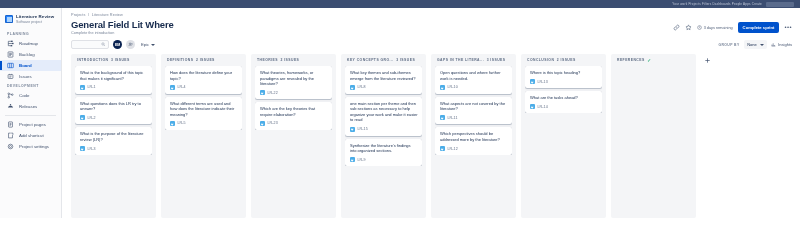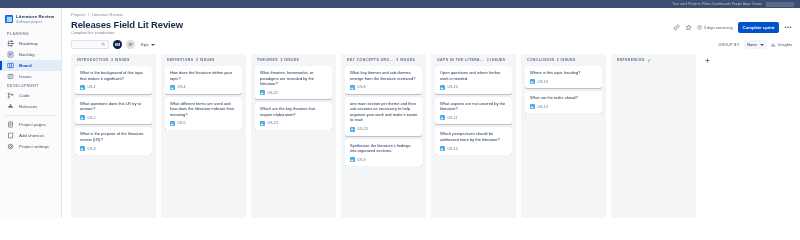--- a/index.html
+++ b/index.html
@@ -269,21 +269,21 @@
     <div class="main">
 
       <div class="crumbs">
         <span class="crumb-link">Projects</span>
         <span>/</span>
         <span class="crumb-link">Literature Review</span>
       </div>
 
       <div class="title-row">
         <div>
-          <div class="page-title">Releases Field Lit Review</div>
+          <div class="page-title">General Field Lit Where</div>
           <div class="page-sub">Complete the introduction</div>
         </div>
         <div class="actions">
           <span class="ico-btn">
             <svg viewBox="0 0 16 16" fill="none" stroke="currentColor" stroke-width="1.4">
                 <path d="M9 7a3 3 0 0 0-4.2 0L3 8.8a3 3 0 0 0 4.2 4.2l.9-.9"></path>
                 <path d="M7 9a3 3 0 0 0 4.2 0L13 7.2A3 3 0 0 0 8.8 3l-.9.9"></path>
               </svg>
           </span>
           <span class="ico-btn">

